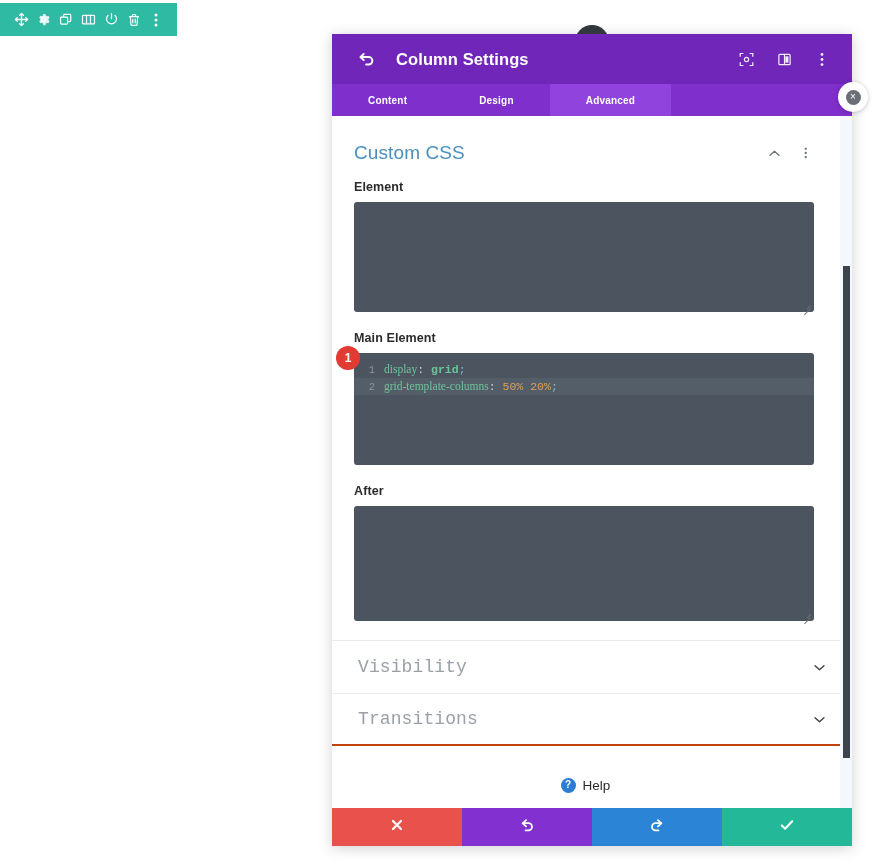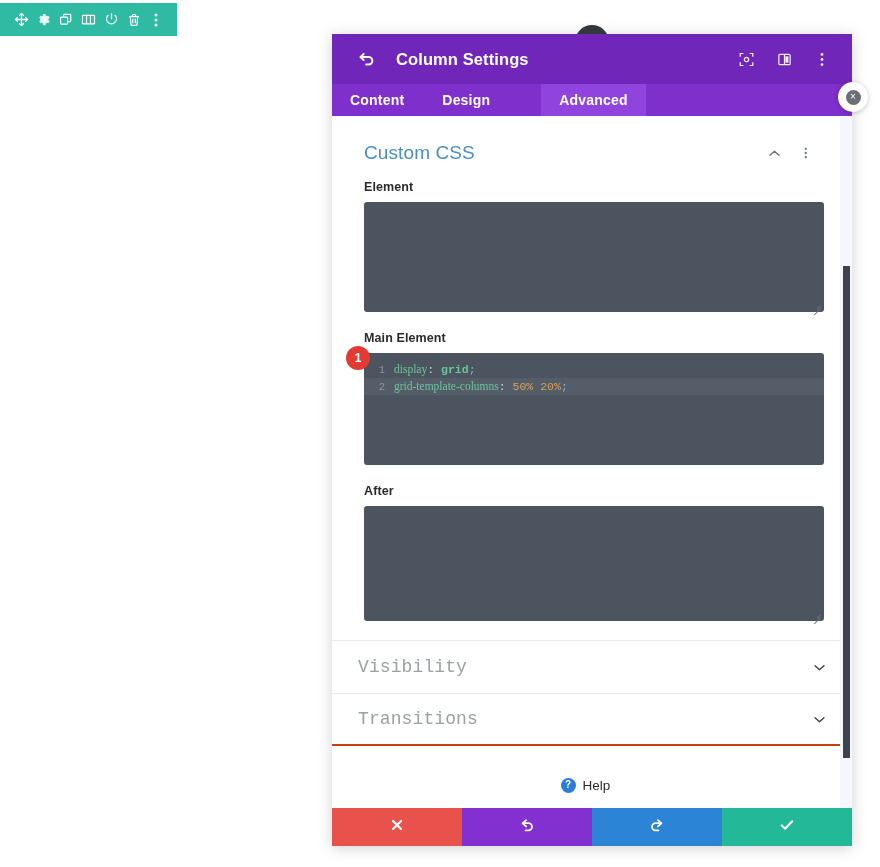--- a/index.html
+++ b/index.html
@@ -104,31 +104,31 @@
 
   
   #modal-tabs {
     height: 32px;
     background: #7f2fcc;
     display: flex;
     flex: 0 0 auto;
   }
   .tab {
     min-width: 88px;
-    padding: 0 18px;
-    display: flex;
-    align-items: center;
-    justify-content: center;
-    color: #ffffff;
-    font-size: 14px;
+    padding: 0 36px;
+    display: flex;
+    align-items: center;
+    justify-content: center;
+    color: #ffffff;
+    font-size: 10px;
     font-weight: bold;
     cursor: pointer;
     letter-spacing: 0.2px;
   }
-  .tab.active { background: #9043dd; margin-left: 31px; }
+  .tab.active { background: #9043dd; }
 
   
   #modal-close-button {
     position: absolute;
     left: 838px;
     top: 82px;
     width: 30px;
     height: 30px;
     border-radius: 50%;
     background: #ffffff;
@@ -166,21 +166,21 @@
     right: 2px;
     top: 150px;
     width: 7px;
     height: 492px;
     background: #3d444d;
     border-radius: 0;
     cursor: pointer;
   }
 
   #custom-css-panel {
-    padding: 26px 26px 0 32px;
+    padding: 26px 26px 0 22px;
     width: 507px;
   }
 
   #custom-css-header {
     display: flex;
     align-items: center;
     margin-bottom: 16px;
   }
   #custom-css-title {
     color: #4a8fc0;

